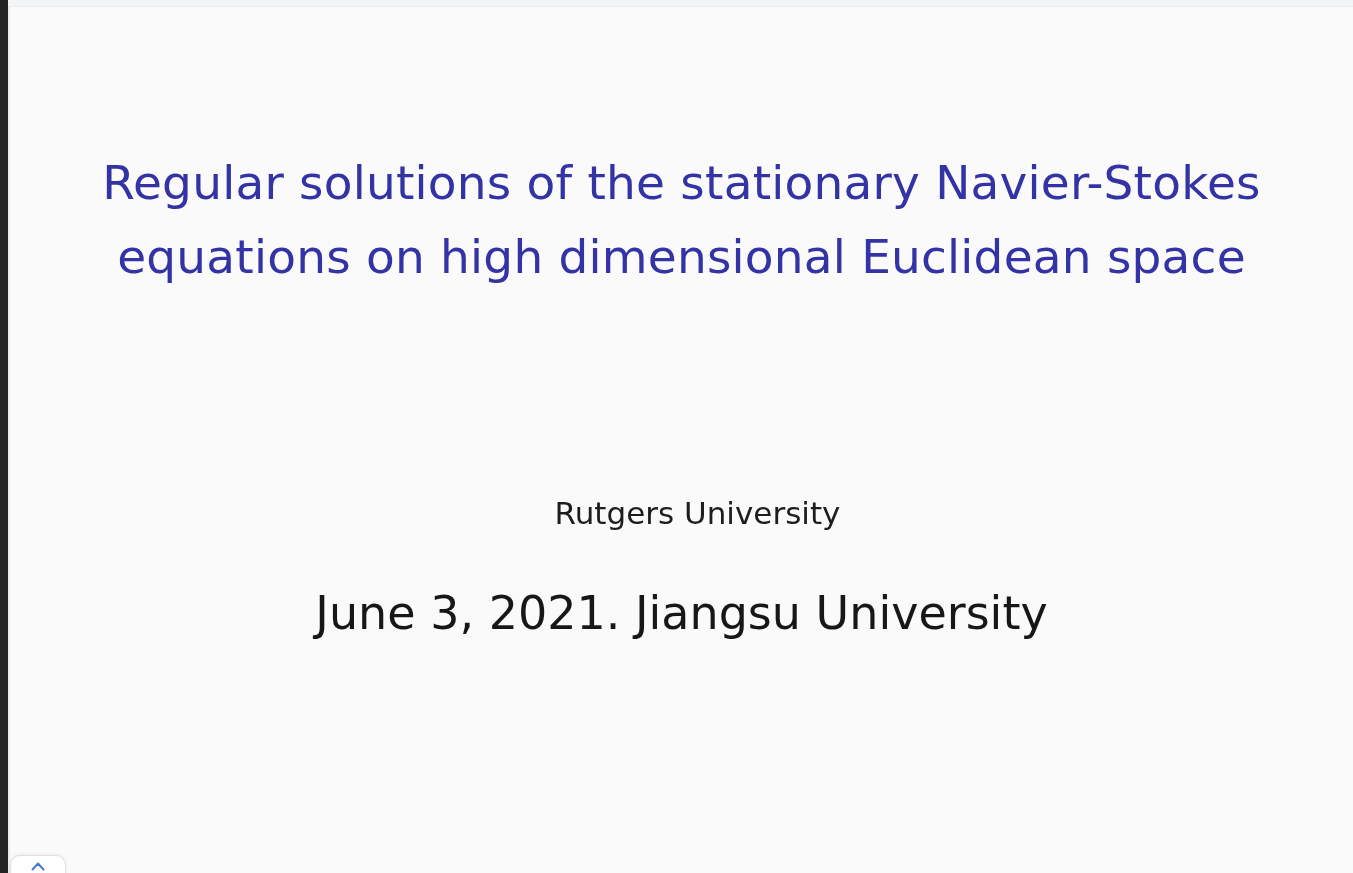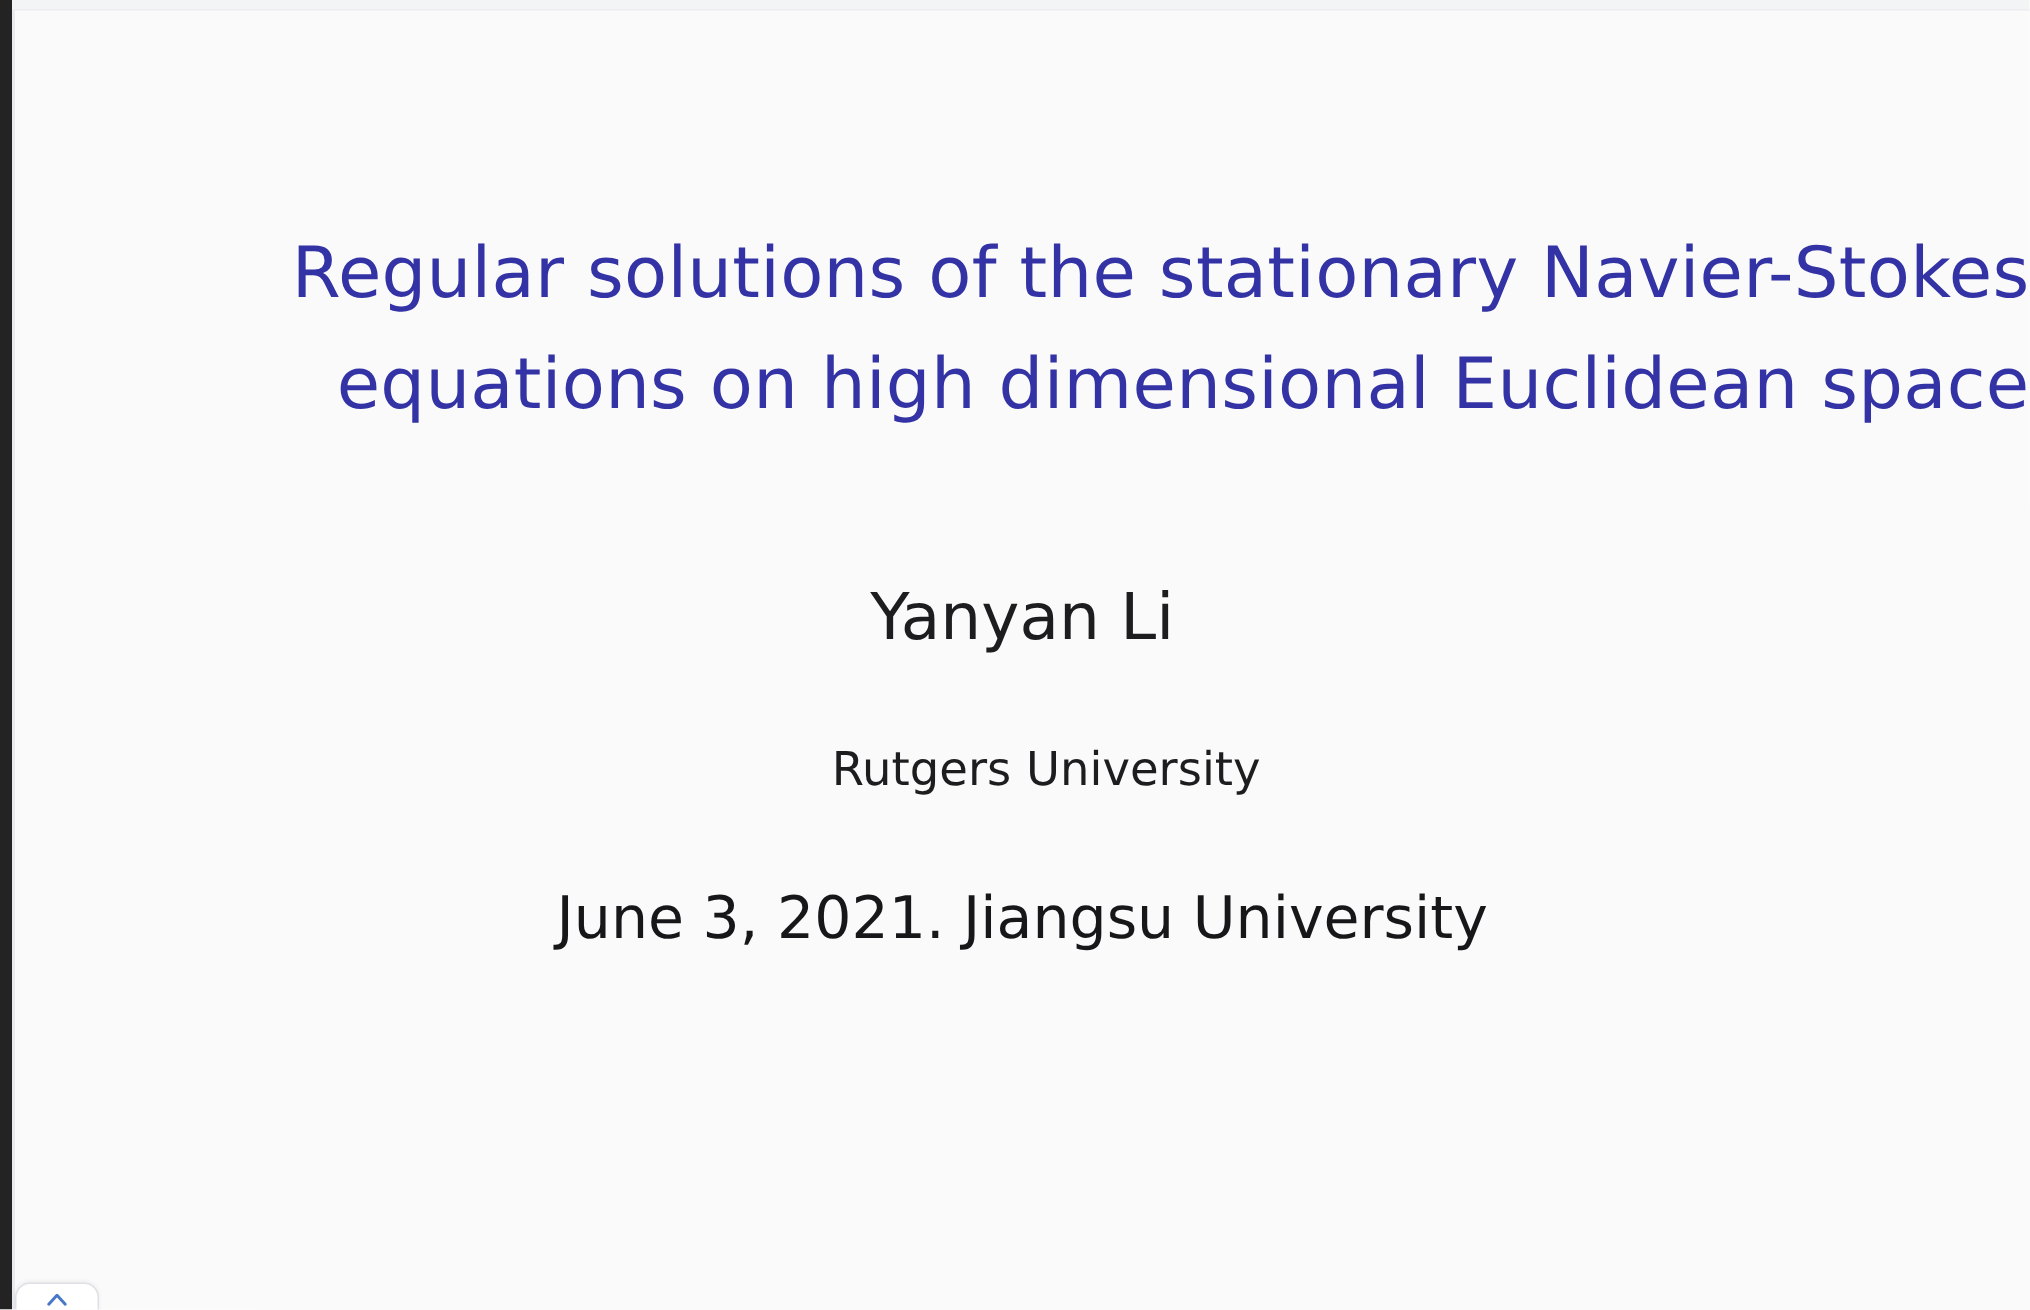--- a/index.html
+++ b/index.html
@@ -61,21 +61,21 @@
     height: 865px;
     background: #fafafa;
   }
 
   #slide-title {
     position: absolute;
     left: 0;
     top: 138;
     top: 138px;
     width: 1343px;
-    text-align: right;
+    text-align: center;
     color: #3333a6;
     font-family: "DejaVu Sans", sans-serif;
     font-size: 47px;
     line-height: 74px;
     letter-spacing: 0.2px;
     white-space: pre-line;
     font-weight: 400;
   }
 
   #slide-author {
@@ -106,21 +106,21 @@
   }
 
   #slide-date {
     position: absolute;
     left: 0;
     top: 580px;
     width: 1343px;
     text-align: center;
     color: #17171a;
     font-family: "DejaVu Sans", sans-serif;
-    font-size: 39px;
+    font-size: 46px;
     line-height: 50px;
     font-weight: 400;
   }
 
   
   #scroll-pill {
     position: absolute;
     left: 10px;
     top: 855px;
     width: 56px;
@@ -144,21 +144,20 @@
 
   <div id="top-chrome"></div>
   <div id="left-edge"></div>
   <div id="left-edge-hairline"></div>
 
   <div id="slide-page">
 
     <div id="slide-title">Regular solutions of the stationary Navier-Stokes
 equations on high dimensional Euclidean space</div>
 
-    <div id="slide-author">Yanyan Li</div>
 
     <div id="slide-affiliation">Rutgers University</div>
 
     <div id="slide-date">June 3, 2021.  Jiangsu University</div>
 
   </div>
 
   <div id="scroll-pill">
     <span>
       <svg width="14" height="10" viewBox="0 0 14 10" aria-hidden="true">

